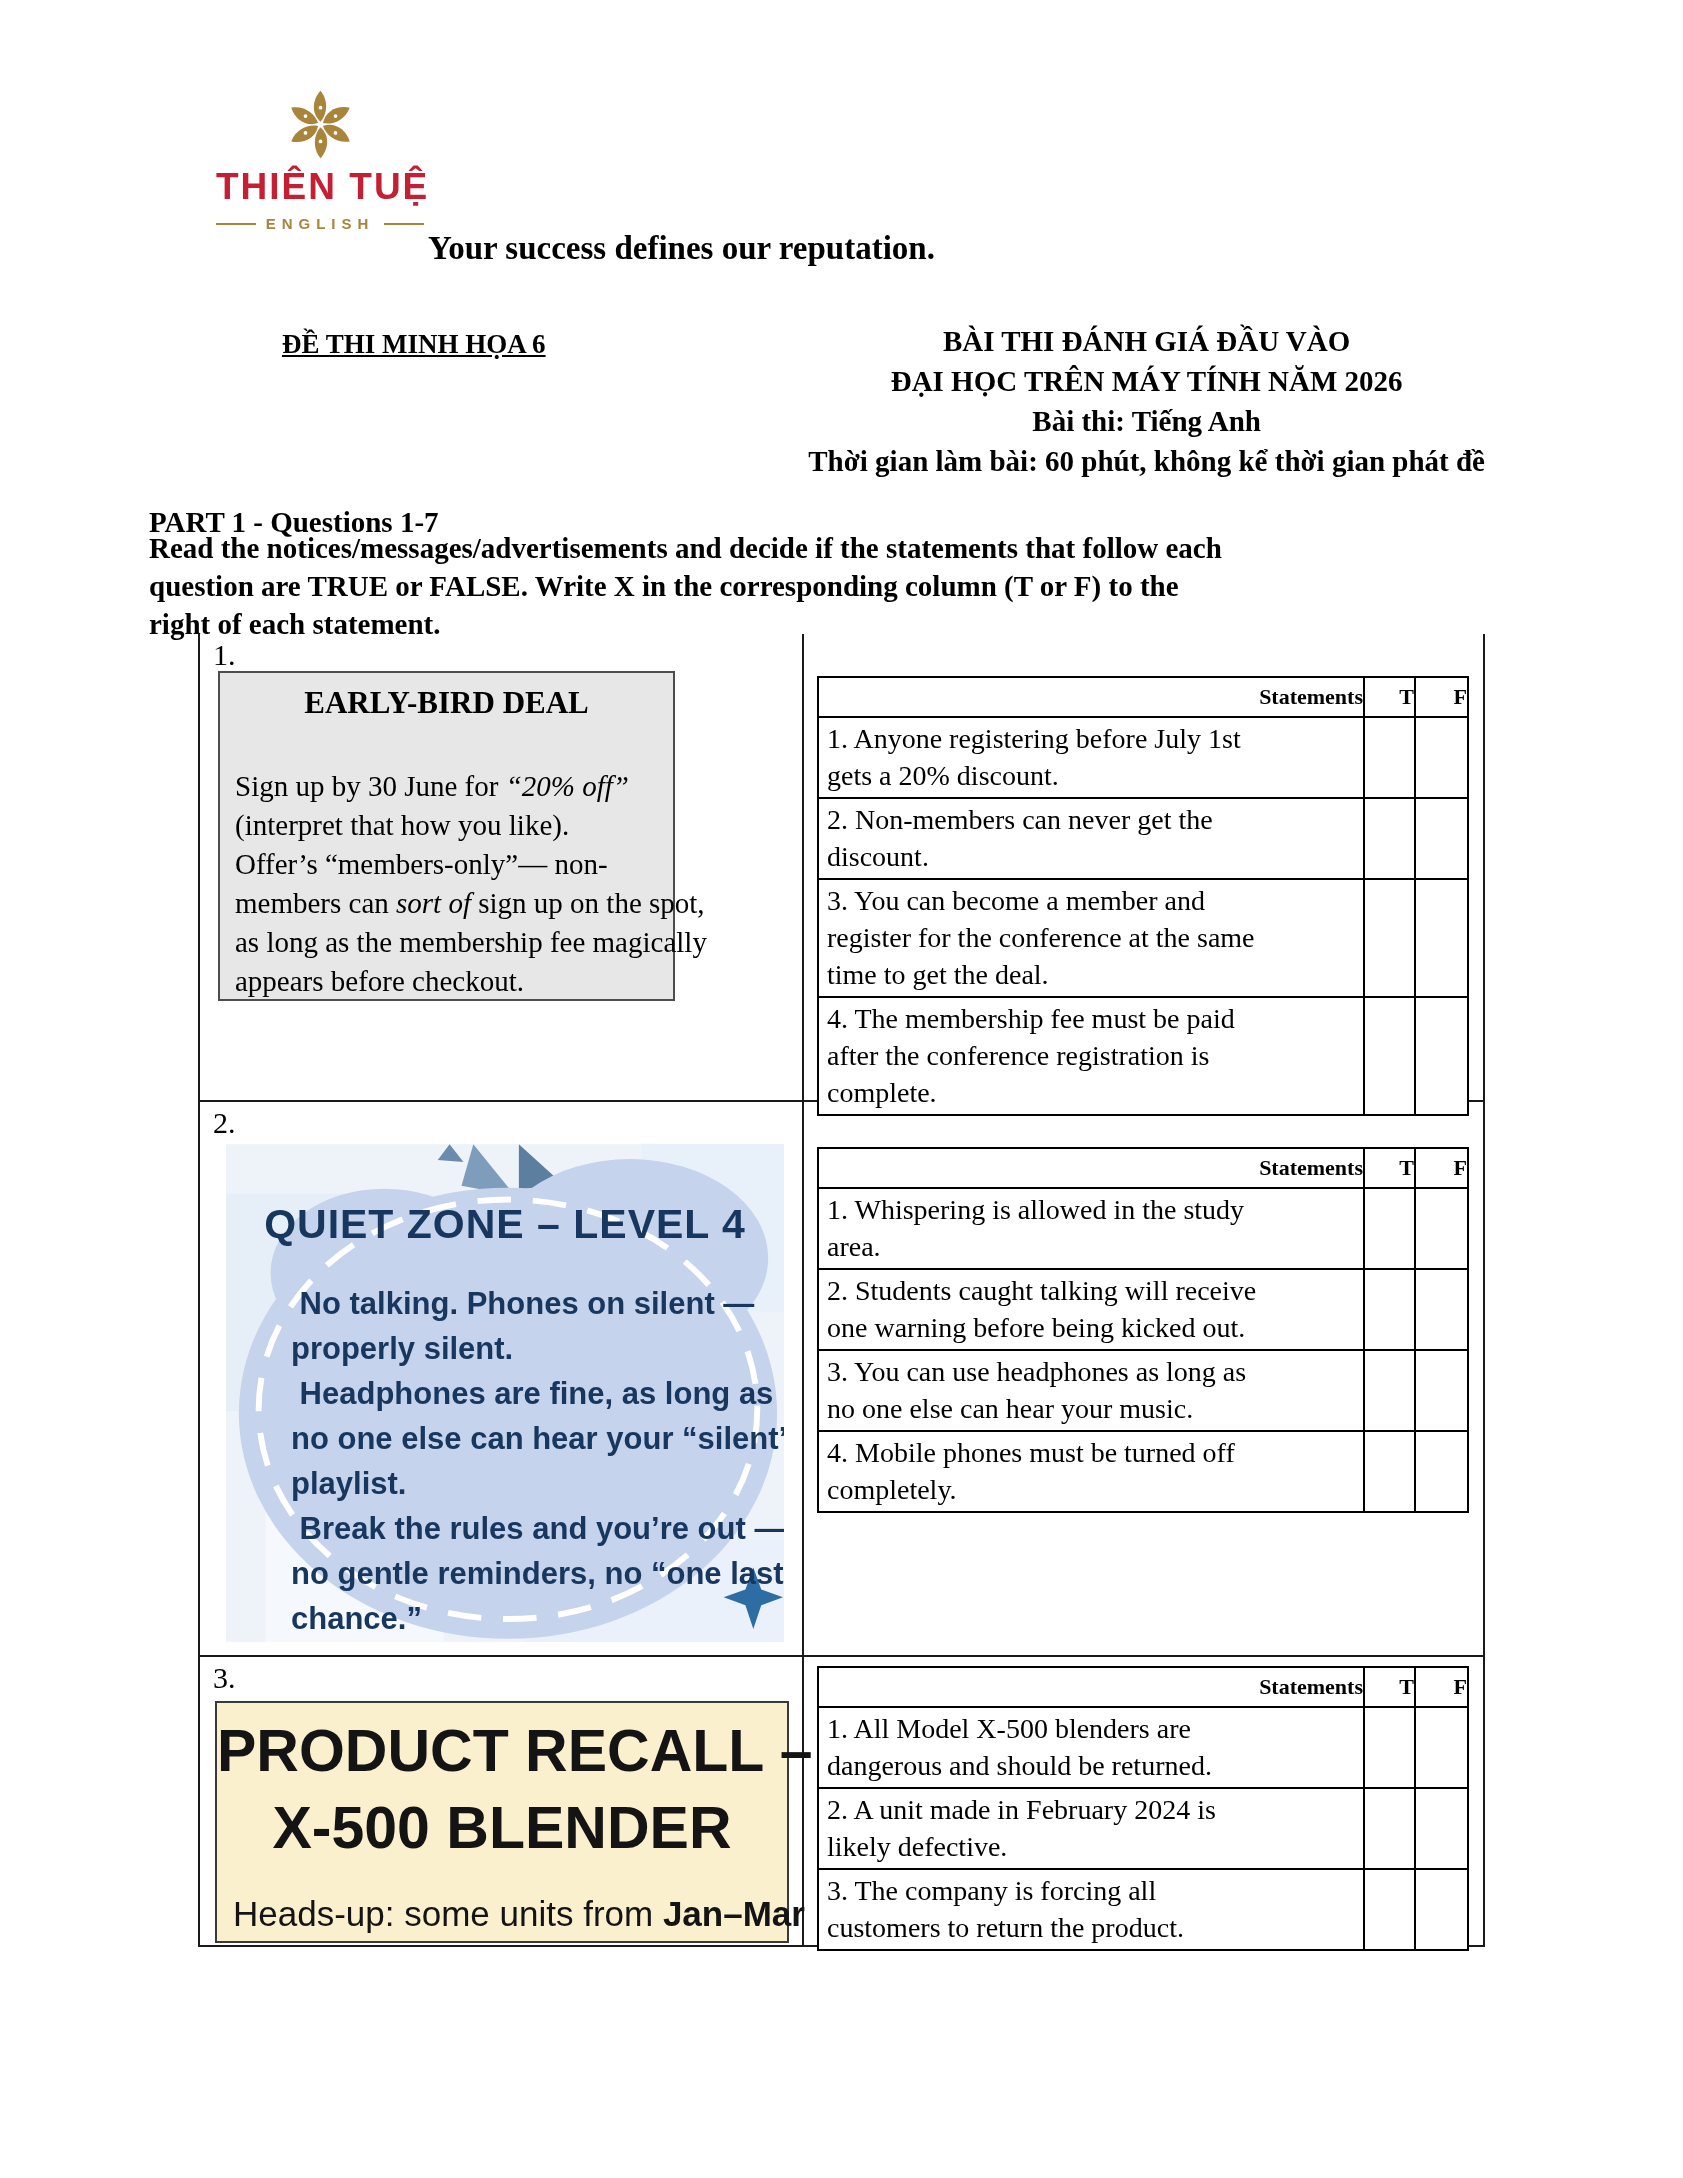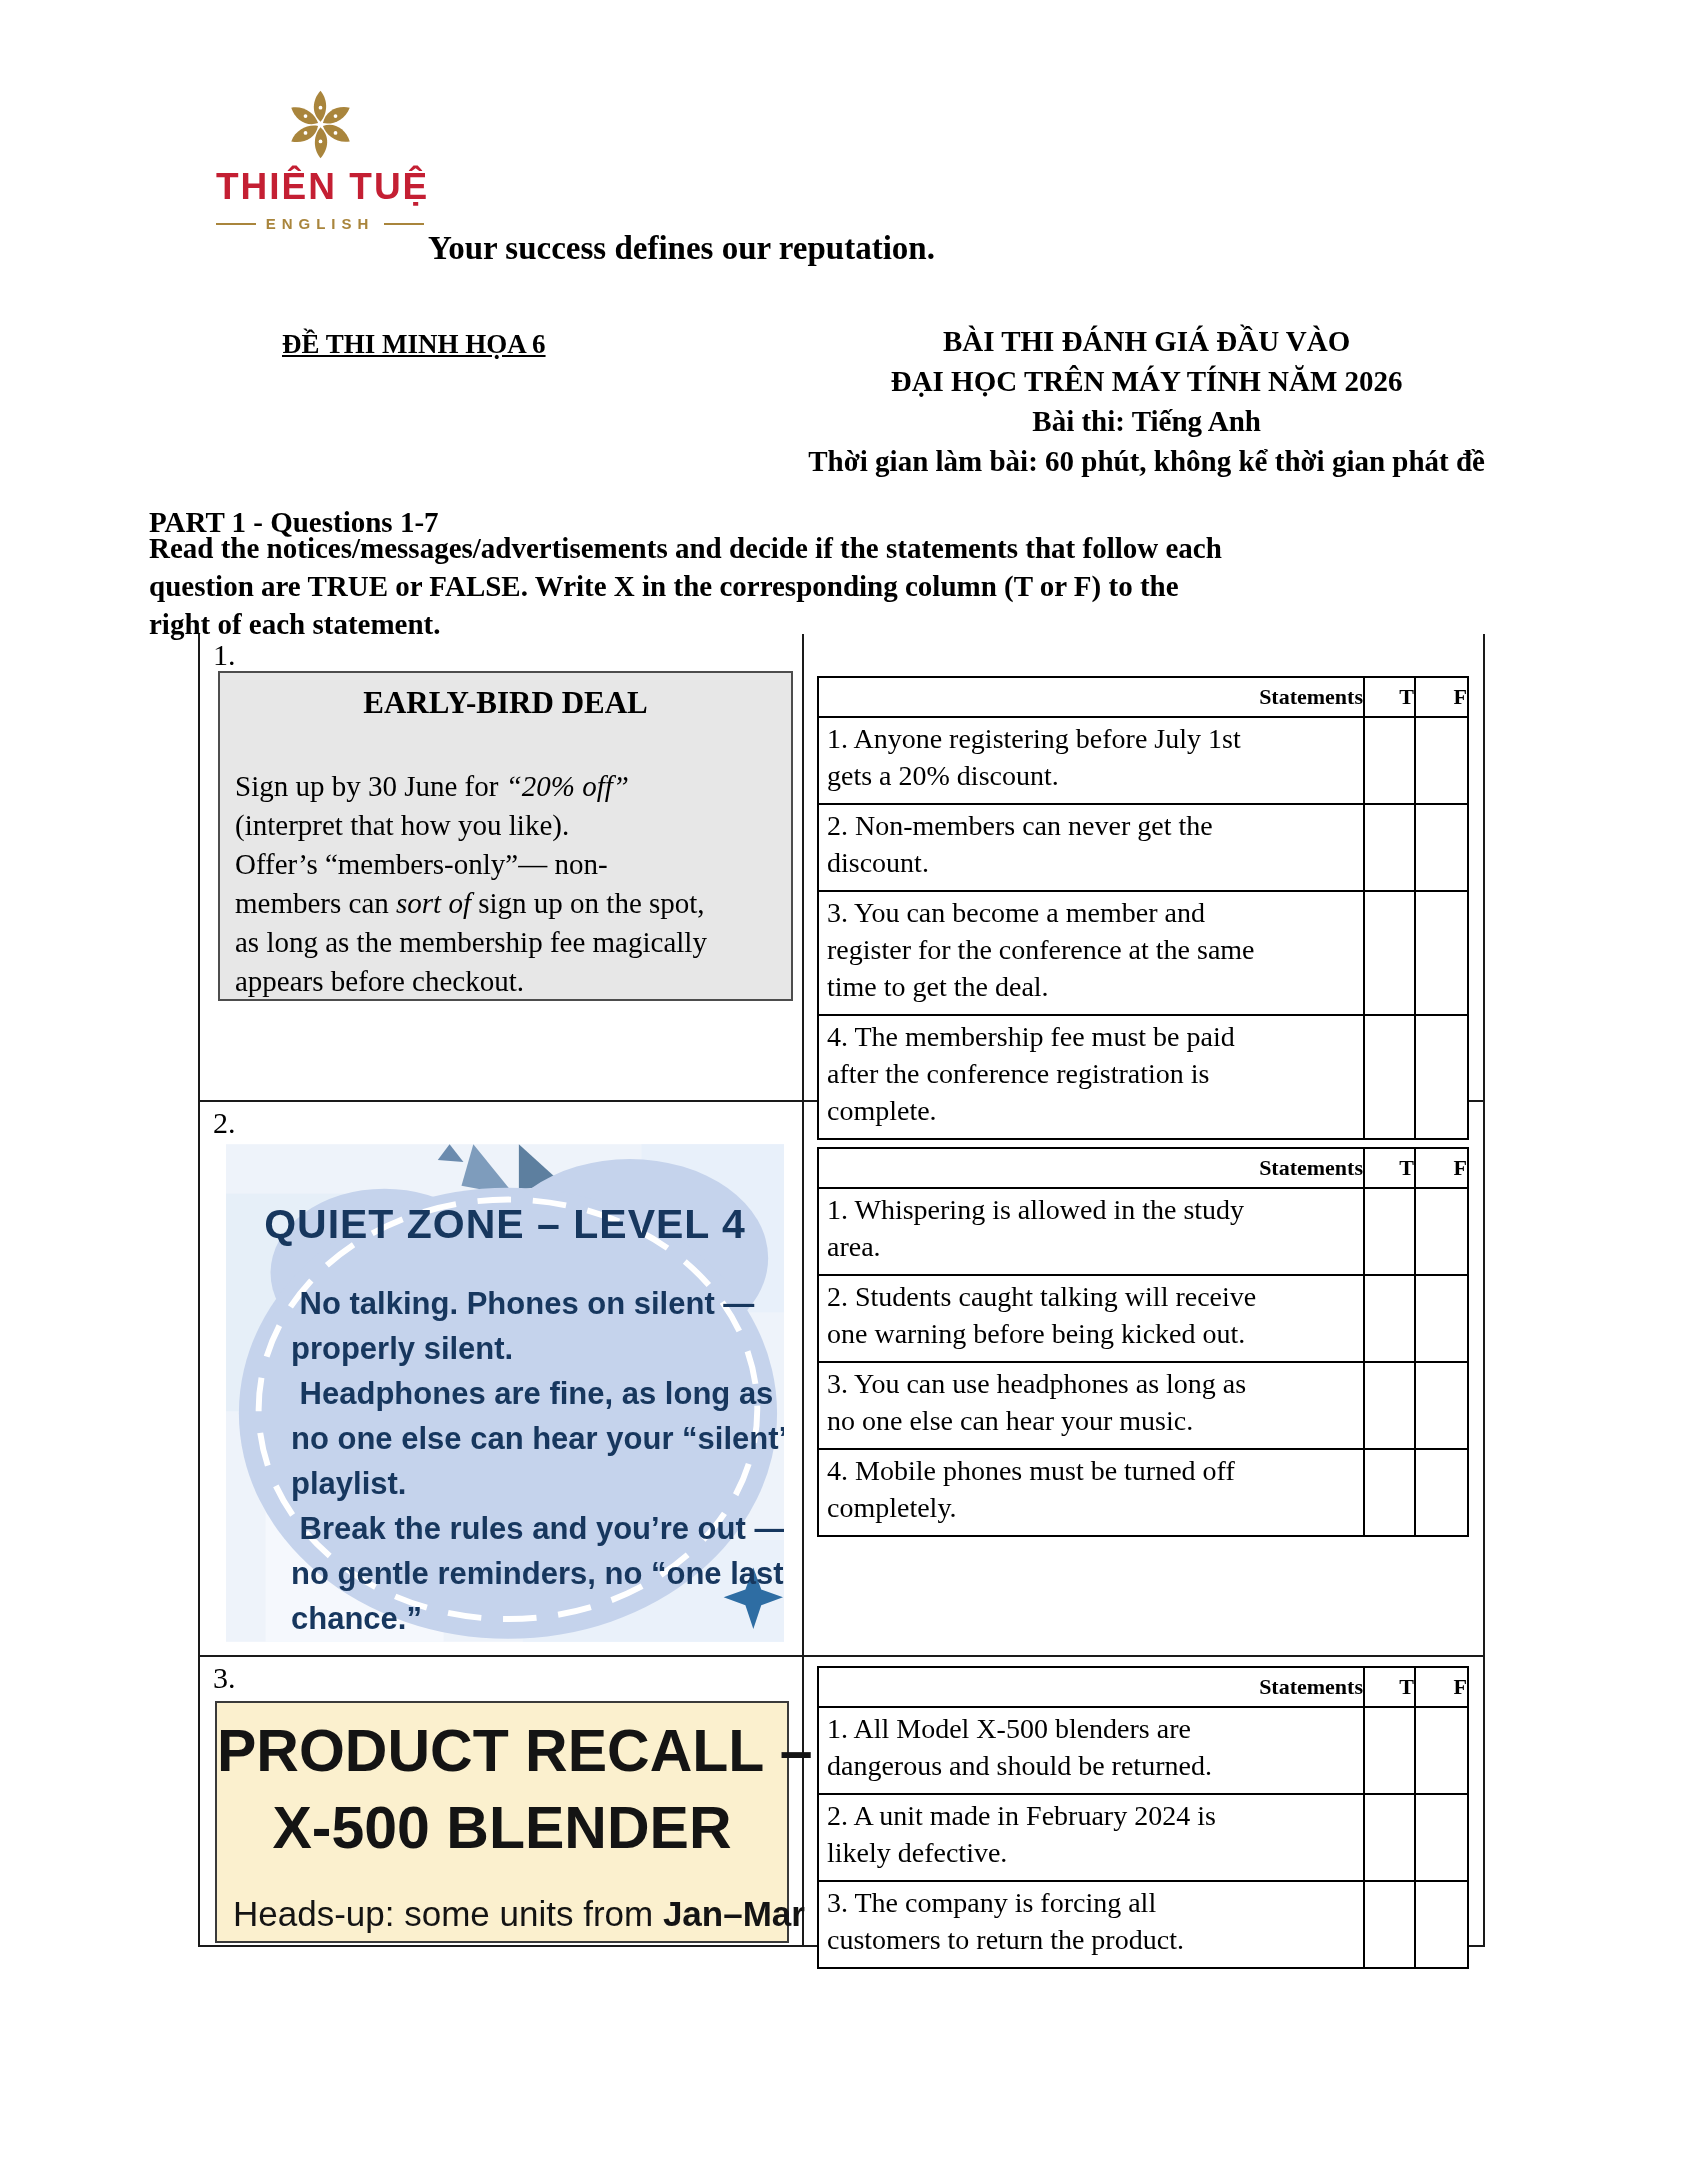--- a/index.html
+++ b/index.html
@@ -38,26 +38,26 @@
   .q-right{flex:1;position:relative;}
   .q-num{position:absolute;left:13px;top:4px;font-size:30px;}
 
   
   .tf-table{position:absolute;left:13px;border-collapse:collapse;table-layout:fixed;
             width:651px;background:#fff;}
   .tf-table.t1{top:42px;} .tf-table.t2{top:45px;} .tf-table.t3{top:9px;}
   .tf-table th,.tf-table td{border:2px solid #000;box-sizing:border-box;}
   .tf-table th{height:40px;font-size:22px;font-weight:bold;text-align:right;padding:0;}
   .tf-table col.c-st{width:546px;} .tf-table col.c-t{width:51px;} .tf-table col.c-f{width:53px;}
-  .tf-table td.st-cell{font-size:28px;line-height:37px;padding:2px 8px 9px 8px;
+  .tf-table td.st-cell{font-size:28px;line-height:37px;padding:2px 8px 3px 8px;
             white-space:pre-line;vertical-align:top;}
   .tf-table td.mark-cell{text-align:center;font-size:28px;}
 
   
-  .notice-early{position:absolute;left:18px;top:37px;width:575px;height:330px;
+  .notice-early{position:absolute;left:18px;top:37px;width:457px;height:330px;
         background:#E7E7E7;border:2px solid #4D4D4D;box-sizing:border-box;}
   .early-title{text-align:center;font-weight:bold;font-size:31px;margin-top:12px;}
   .early-body{margin:46px 14px 0 15px;font-size:29px;line-height:39px;}
   .early-body div{white-space:pre;}
   .early-body .it{font-style:italic;}
 
   
   .notice-quiet{position:absolute;left:26px;top:42px;width:558px;height:498px;overflow:hidden;}
   .notice-quiet svg{position:absolute;left:0;top:0;}
   .quiet-title{position:absolute;top:57px;left:0;right:0;text-align:center;

